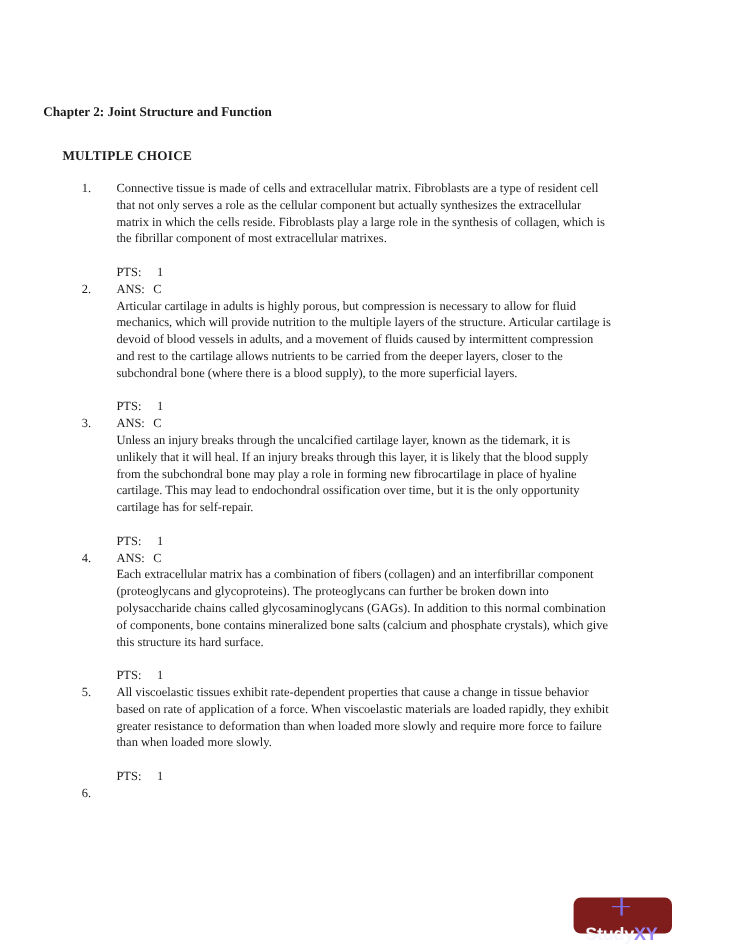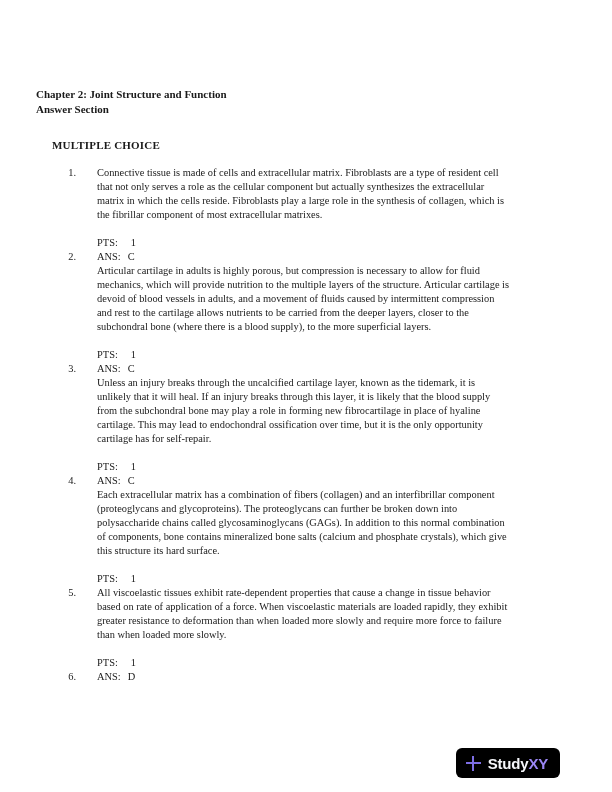--- a/index.html
+++ b/index.html
@@ -91,21 +91,20 @@
     white-space: nowrap;
   }
   .brand-primary { color: #f5f6fa; }
 </style>
 </head>
 <body>
 
 <div class="page">
   <div class="doc">
     <div class="doc-title">Chapter 2: Joint Structure and Function</div>
-    <div class="doc-subtitle">Answer Section</div>
     <div class="mc-heading">MULTIPLE CHOICE</div>
     <div class="answers">
   <div class="q-item">
     <span class="q-num">1.</span>
     <div class="q-body">Connective tissue is made of cells and extracellular matrix. Fibroblasts are a type of resident cell
 that not only serves a role as the cellular component but actually synthesizes the extracellular
 matrix in which the cells reside. Fibroblasts play a large role in the synthesis of collagen, which is
 the fibrillar component of most extracellular matrixes.</div>
     <div class="pts-line">
       <span>PTS:</span><span class="pts-value">1</span>
@@ -163,27 +162,24 @@
 based on rate of application of a force. When viscoelastic materials are loaded rapidly, they exhibit
 greater resistance to deformation than when loaded more slowly and require more force to failure
 than when loaded more slowly.</div>
     <div class="pts-line">
       <span>PTS:</span><span class="pts-value">1</span>
     </div>
   </div>
 
   <div class="q-item">
     <span class="q-num">6.</span>
-    <div class="ans-line">
-      <span>ANS:</span><span class="ans-letter">D</span>
-    </div>
 
   </div>
 </div>
   </div>
 
-  <div class="badge" style="background: #000000;">
+  <div class="badge" style="background: #7f1d1d; flex-direction: column;">
     <span class="badge-plus" style="color: rgb(125, 110, 228);"></span>
     <span class="badge-text">
       <span class="brand-primary">Study</span><span class="brand-accent" style="color: rgb(154, 134, 242);">XY</span>
     </span>
   </div>
 </div>
 
 </body></html>

